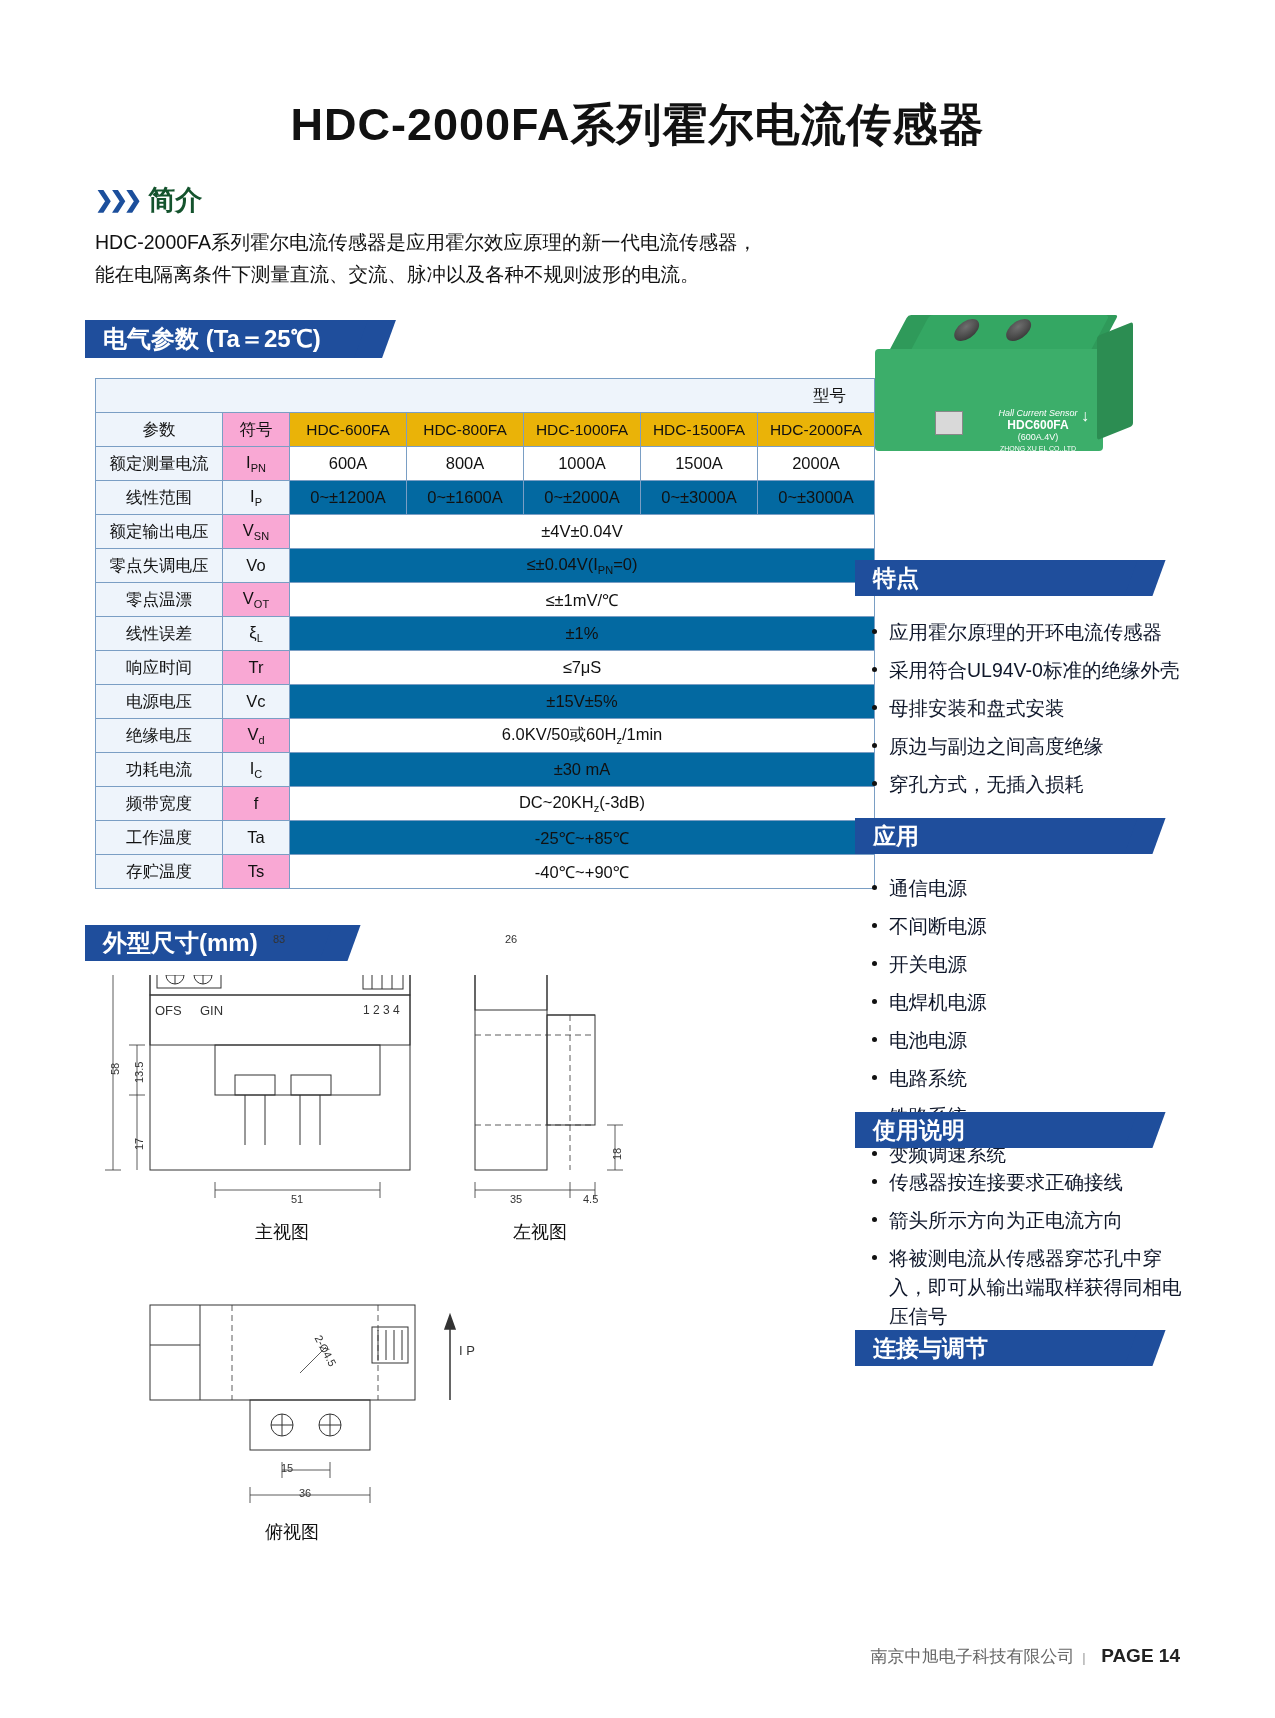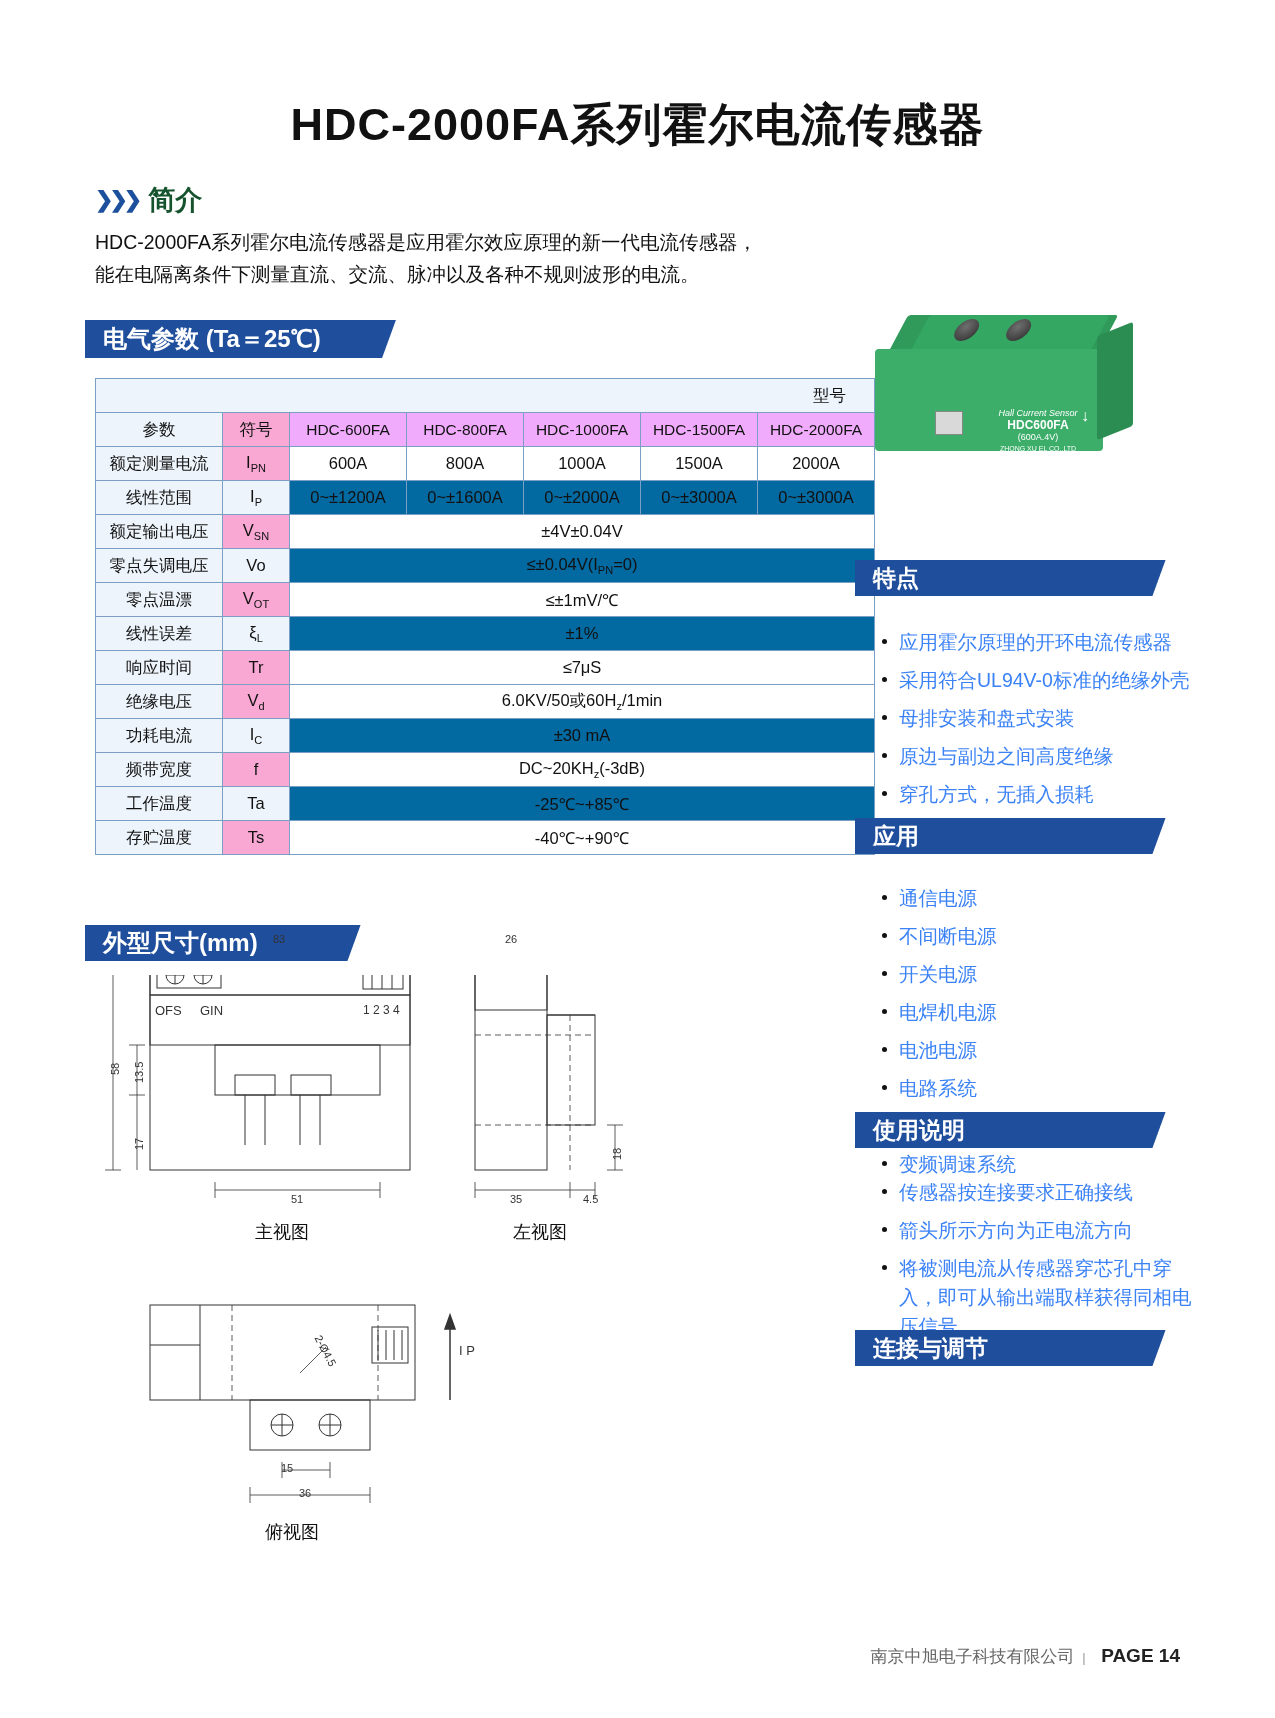--- a/index.html
+++ b/index.html
@@ -67,21 +67,21 @@
     height:33px;
     padding:0 4px;
     color:#111;
   }
   table.params td.lbl{width:118px;background:#eef4fb;}
   table.params td.sym{width:58px;background:#f9a8d4;}
   table.params td.val{width:108px;}
   table.params tr.alt td{background:#eef4fb;}
   table.params tr.alt td.val{background:#0369a1;}
   .sub{font-size:11px;vertical-align:sub;}
-  .hdr-model{background:#f0abfc;}
+  .hdr-model{background:#eab308;}
 
   
   .photo-wrap{
     position:absolute;left:855px;top:290px;width:300px;height:195px;
   }
   
   .sensor{
     position:absolute;left:20px;top:25px;width:255px;height:150px;
   }
   .s-top{
@@ -108,22 +108,22 @@
   .s-conn{
     position:absolute;left:60px;top:62px;width:26px;height:22px;background:#d9d9d9;border:1px solid #888;
   }
   .s-screw{
     position:absolute;top:4px;width:22px;height:22px;border-radius:50%;
     background:radial-gradient(circle at 40% 35%,#6f6f6f,#2b2b2b);
   }
 
   
   ul.blist{
-    position:absolute;margin:18px;padding:0 0 0 26px;list-style:none;
-    font-size:19.5px;line-height:29px;color:#3b82f6;width:300px;
+    position:absolute;margin:8px;padding:0 0 0 26px;list-style:none;
+    font-size:19.5px;line-height:29px;color:#0f172a;width:300px;
   }
   ul.blist li{position:relative;margin-bottom:9px;}
   ul.blist li::before{
     content:"";position:absolute;left:-17px;top:11px;width:5px;height:5px;
     background:#111;border-radius:50%;
   }
   #features-list{left:855px;top:610px;width:305px;}
   #apps-list{left:855px;top:866px;width:300px;}
   #usage-list{left:855px;top:1160px;width:310px;}
   #conn-list{left:855px;top:1378px;width:310px;}
@@ -213,20 +213,25 @@
         </tr>
         <tr class="alt">
           <td class="lbl">线性误差</td>
           <td class="sym">ξ<span class="sub">L</span></td>
           <td class="val" colspan="5">±1%</td>
         </tr>
         <tr>
           <td class="lbl">响应时间</td>
           <td class="sym">Tr</td>
           <td class="val" colspan="5">≤7μS</td>
+        </tr>
+        <tr class="alt">
+          <td class="lbl">电源电压</td>
+          <td class="sym">Vc</td>
+          <td class="val" colspan="5">±15V±5%</td>
         </tr>
         <tr>
           <td class="lbl">绝缘电压</td>
           <td class="sym">V<span class="sub">d</span></td>
           <td class="val" colspan="5">6.0KV/50或60H<span class="sub">z</span>/1min</td>
         </tr>
         <tr class="alt">
           <td class="lbl">功耗电流</td>
           <td class="sym">I<span class="sub">C</span></td>
           <td class="val" colspan="5">±30 mA</td>

